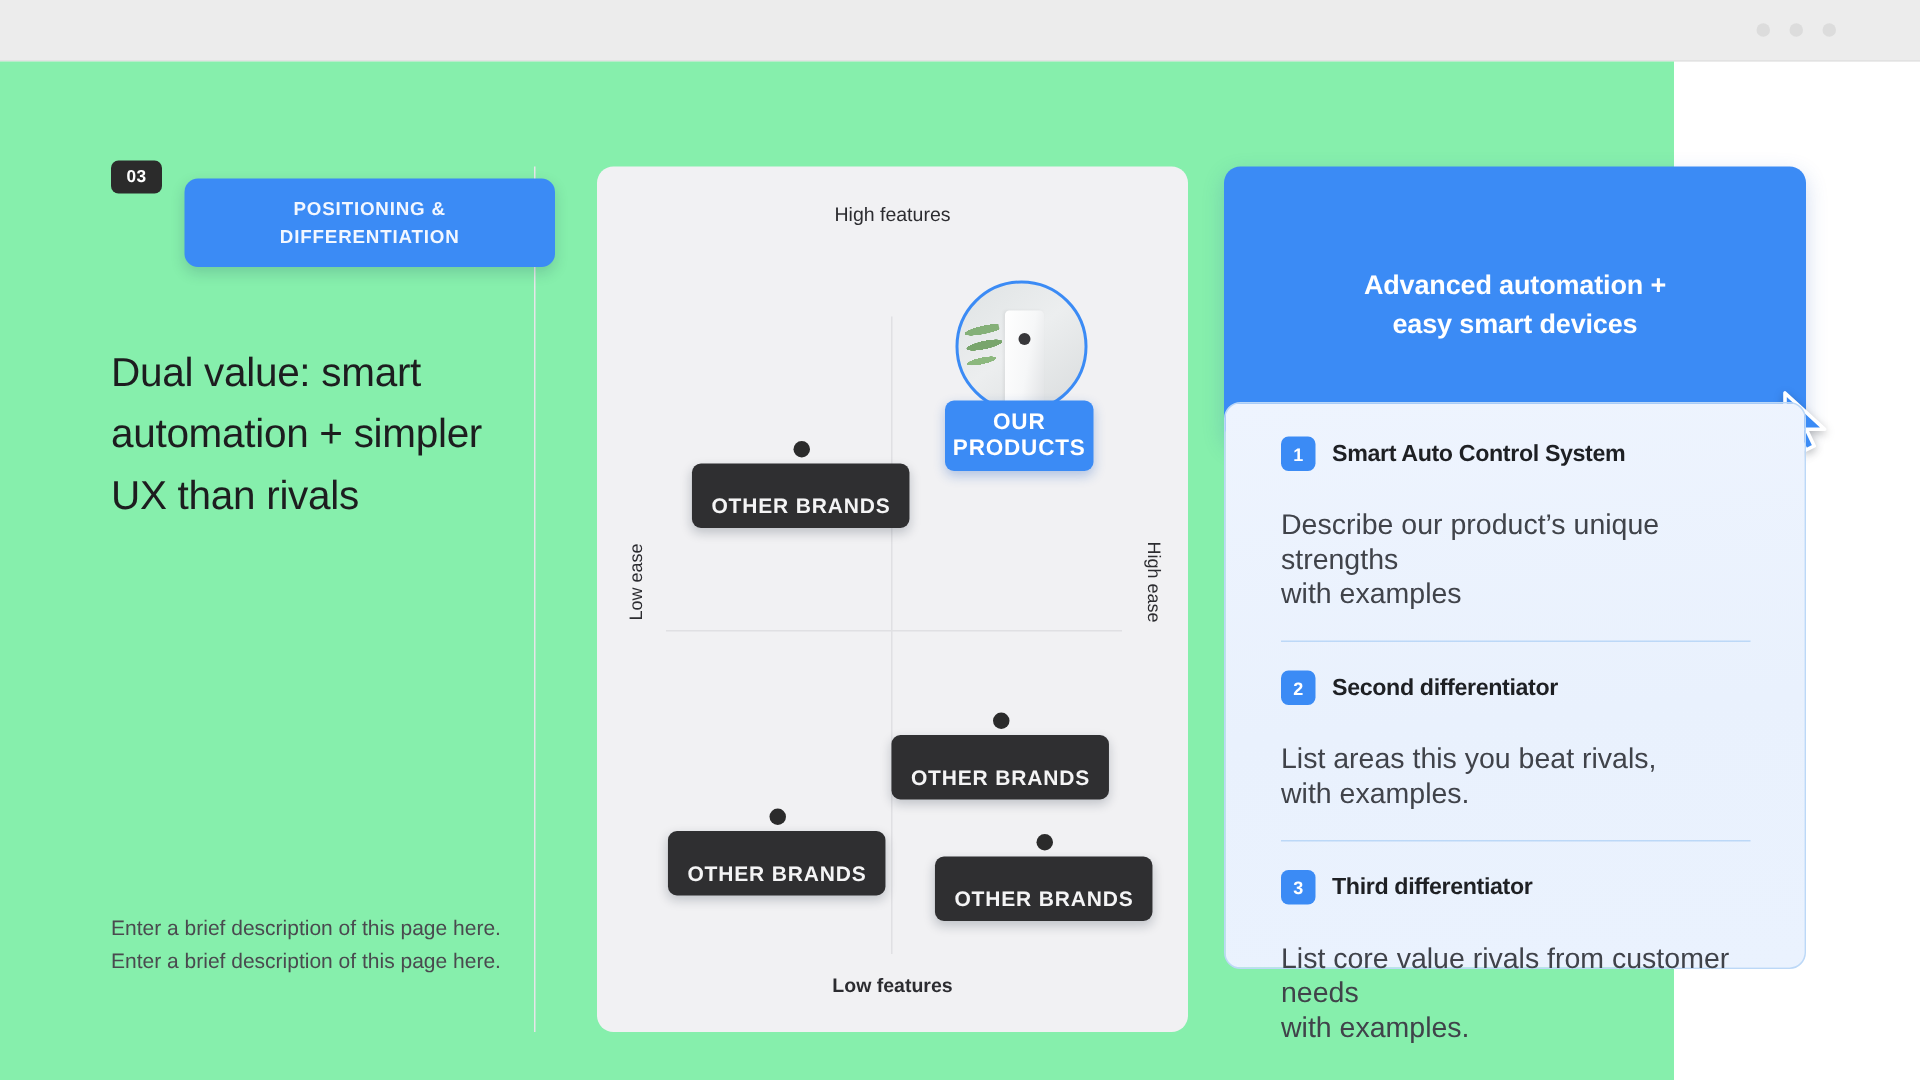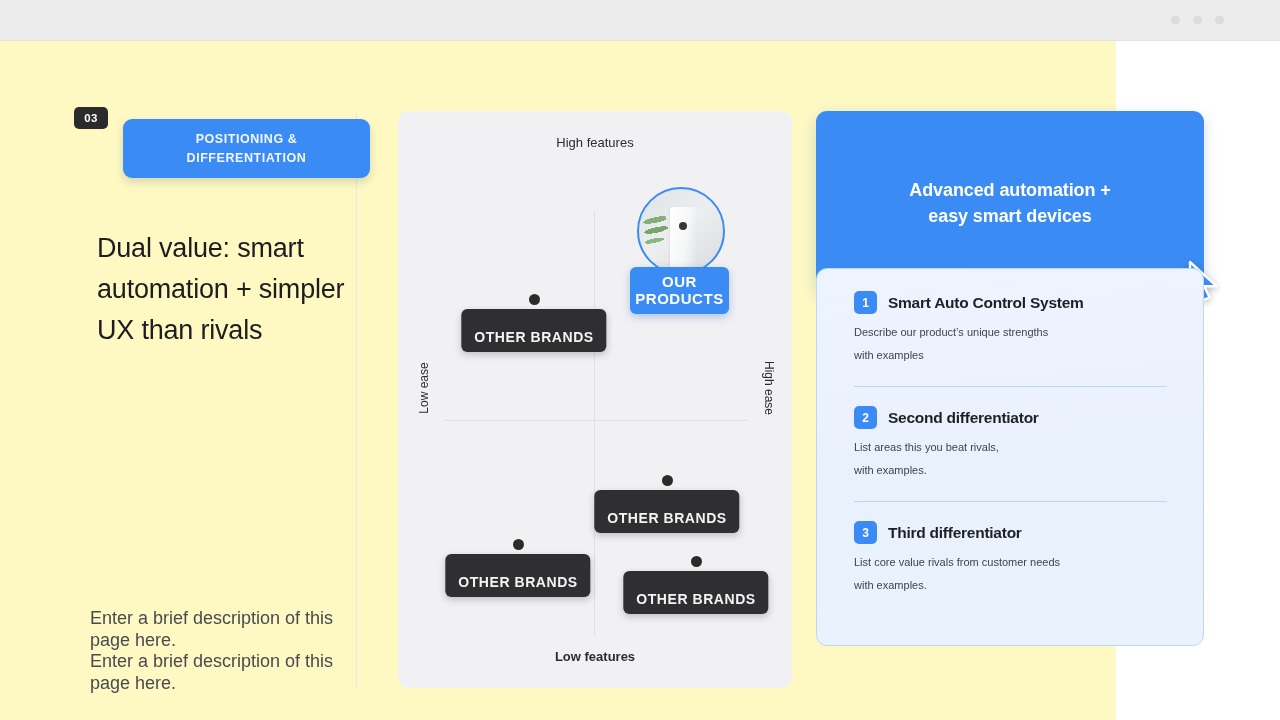--- a/index.html
+++ b/index.html
@@ -24,21 +24,21 @@
   }
   .topbar-dots i {
     display: block; width: 9px; height: 9px;
     border-radius: 50%; background: #dcdcdc;
   }
 
   
   .canvas {
     position: absolute; left: 0; top: 41px;
     width: 1116px; height: 679px;
-    background: #fef9c3;
+    background: #86efac;
   }
 
   
   .left-col {
     position: absolute; left: 74px; top: 66px;
     width: 250px;
   }
   .step-badge {
     position: absolute; left: 0; top: 0;
     width: 34px; height: 22px;
@@ -68,26 +68,25 @@
     line-height: 19px;
   }
   .headline {
     position: absolute; left: 0; top: 121px;
     width: 252px;
     font-size: 27px;
     line-height: 41px;
     font-weight: 400;
     color: #1d1d1f;
     letter-spacing: -.2px;
-    margin-left: 23px;
   }
   .left-desc {
-    position: absolute; left: 90px; top: 567px;
+    position: absolute; left: 74px; top: 567px;
     width: 270px;
-    font-size: 18px;
+    font-size: 14px;
     line-height: 21.5px;
     color: #4a4a4f;
   }
 
   
   .v-divider {
     position: absolute; left: 356px; top: 70px;
     width: 1px; height: 577px;
     background: #e6e6e9;
   }
@@ -251,22 +250,22 @@
     display: flex; align-items: center; justify-content: center;
     flex: 0 0 auto;
   }
   .diff-title {
     font-size: 15.5px;
     font-weight: 700;
     color: #1e2024;
     letter-spacing: -.25px;
   }
   .diff-body {
-    margin-top: 7px;
-    font-size: 11px;
+    margin-top: 25px;
+    font-size: 19px;
     line-height: 23px;
     color: #40434a;
   }
   .diff-rule {
     height: 1px;
     background: #bcd8f7;
     margin: 19px 0 19px;
   }
 </style>
 </head>

